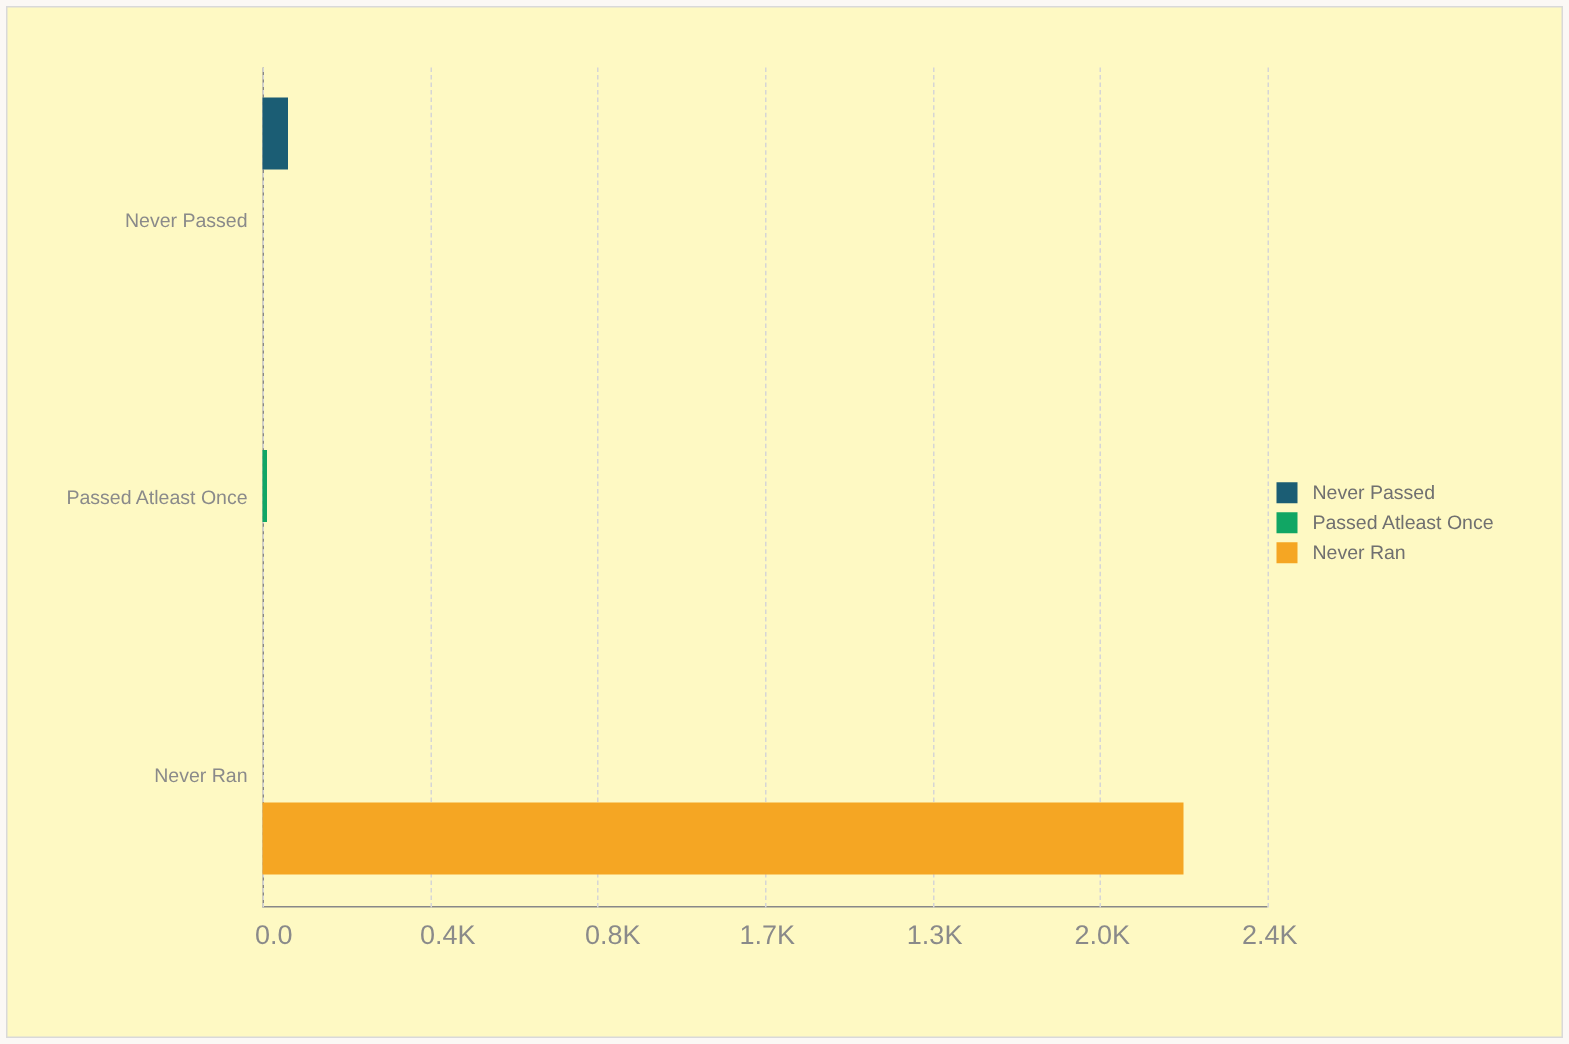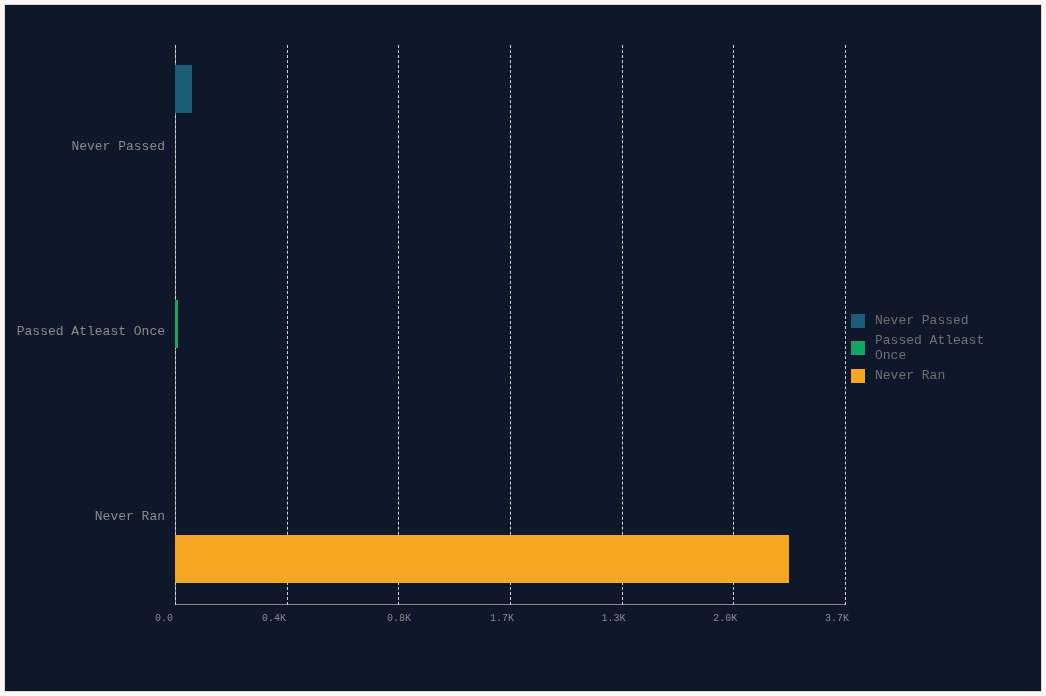--- a/index.html
+++ b/index.html
@@ -7,23 +7,22 @@
   body {
     font-family: "Segoe UI", Arial, sans-serif;
     background:#fbf8f5;
     width:1046px;
     height:696px;
   }
   .card {
     position:absolute;
     left:4px; top:4px;
     width:1038px; height:688px;
-    background:#0f172a;
+    background:#fef9c3;
     border:1px solid #d9d9d9;
-    font-family:Liberation Mono, monospace;
   }
   .plot-area {
     position:absolute;
     left:170px;
     top:40px;
     width:670px;
     height:560px;
   }
   .y-axis-line {
     position:absolute;
@@ -59,23 +58,23 @@
     text-align:right;
     color:#8a8a8a;
     font-size:13px;
     line-height:14px;
   }
   .x-tick {
     position:absolute;
     top:608px;
     width:40px;
     margin-left:-20px;
-    text-align:left;
+    text-align:right;
     color:#8a8a8a;
-    font-size:10px;
+    font-size:18px;
   }
   .legend {
     position:absolute;
     right:20px;
     top:50%;
     transform:translateY(-50%);
     width:170px;
   }
   .legend-item {
     display:flex;
@@ -120,26 +119,26 @@
     <div class="bar-row" style="top:372px">
       <div class="bar" style="top: 118px; width: 91.67%; background: rgb(245, 166, 35);"></div>
     </div>
   </div>
 
   <div class="y-label" style="top:135px">Never Passed</div>
   <div class="y-label" style="top:320px">Passed Atleast Once</div>
   <div class="y-label" style="top:505px">Never Ran</div>
 
   <div class="x-tick" style="left:170px">0.0</div>
-  <div class="x-tick" style="left:277px">0.4K</div>
+  <div class="x-tick" style="left:292px">0.4K</div>
   <div class="x-tick" style="left:402px">0.8K</div>
   <div class="x-tick" style="left:505px">1.7K</div>
   <div class="x-tick" style="left:616.6px">1.3K</div>
   <div class="x-tick" style="left:728.3px">2.0K</div>
-  <div class="x-tick" style="left:840px">3.7K</div>
+  <div class="x-tick" style="left:840px">2.4K</div>
 
   <div class="legend">
     <div class="legend-item">
       <span class="legend-swatch" style="background: rgb(27, 93, 116);"></span>
       <span class="legend-label">Never Passed</span>
     </div>
     <div class="legend-item">
       <span class="legend-swatch" style="background: rgb(17, 166, 100);"></span>
       <span class="legend-label">Passed Atleast Once</span>
     </div>

